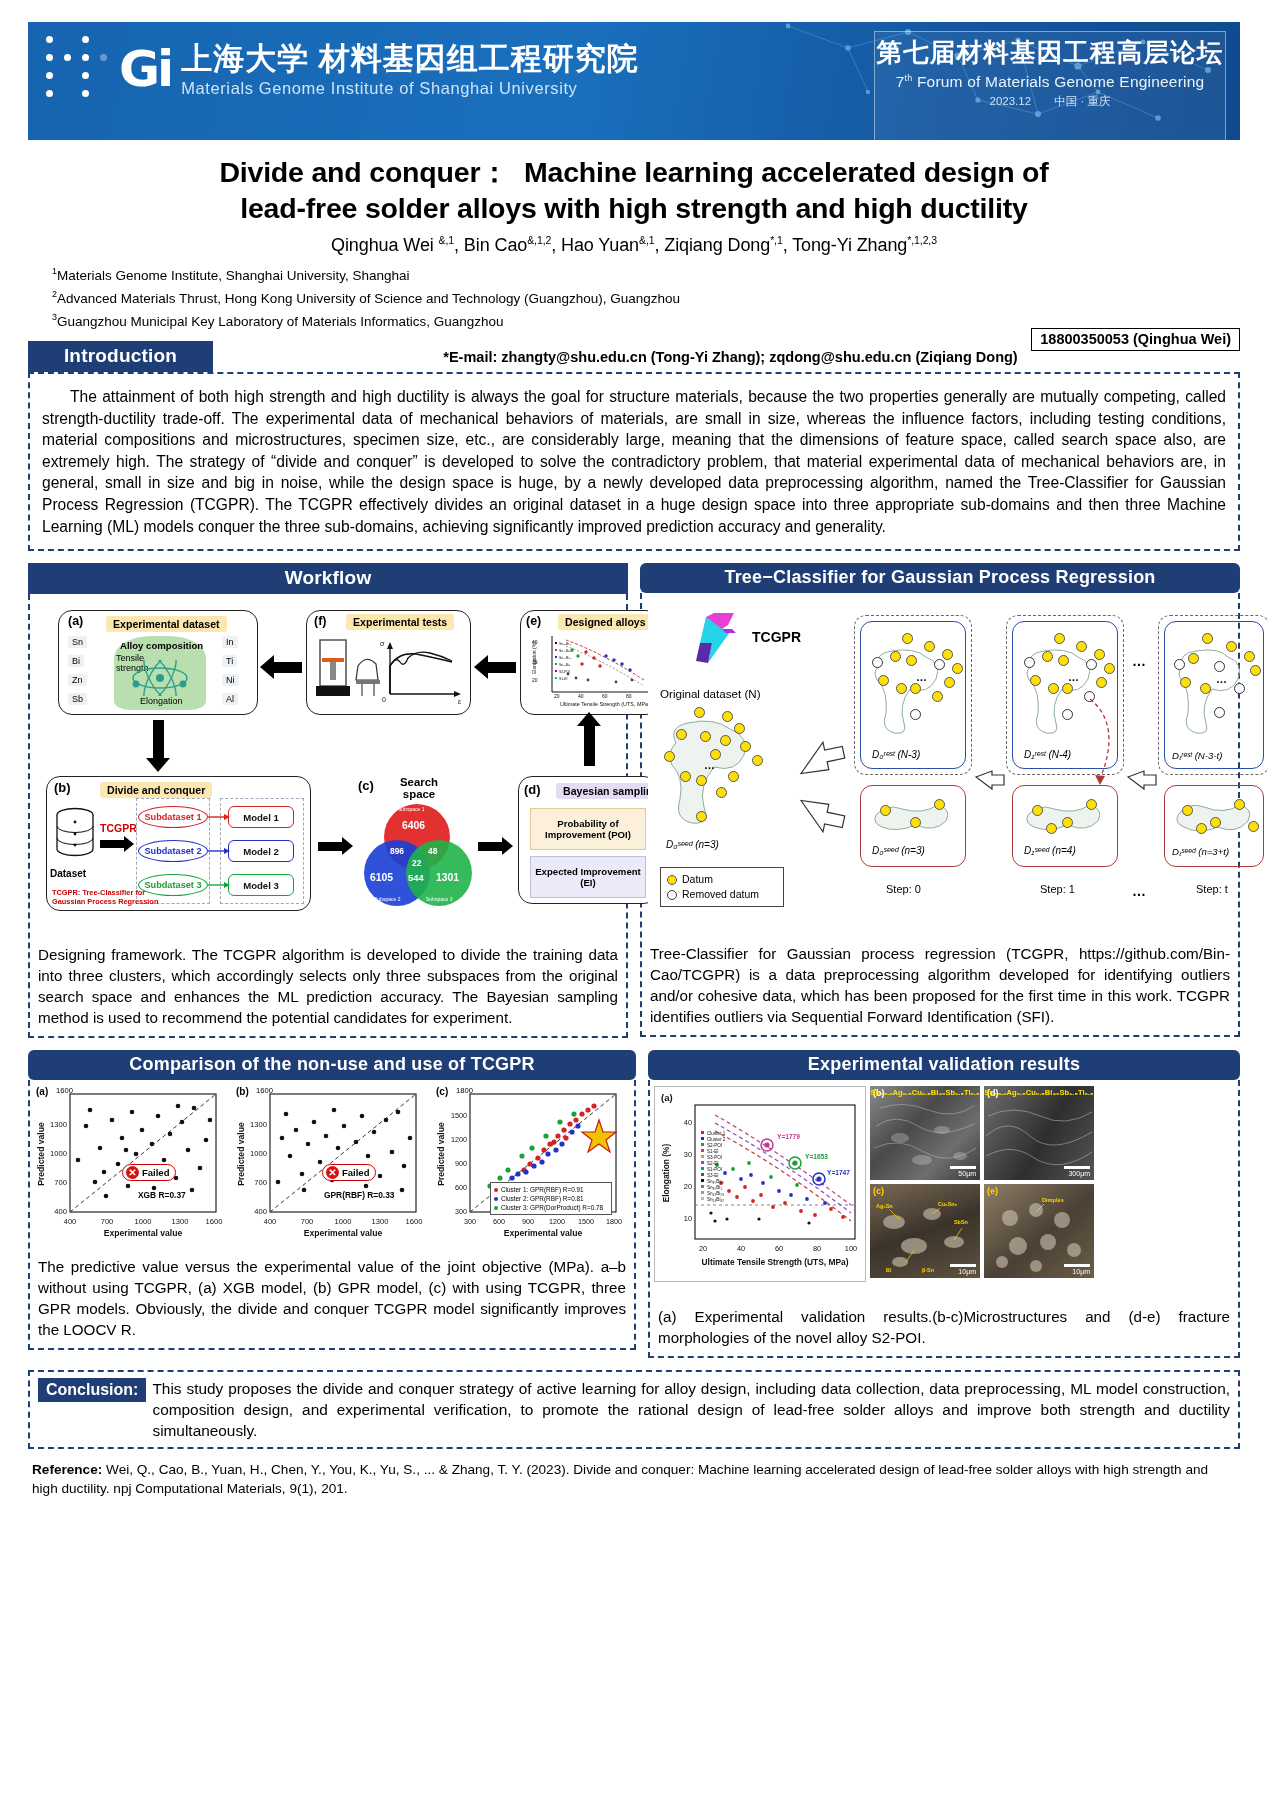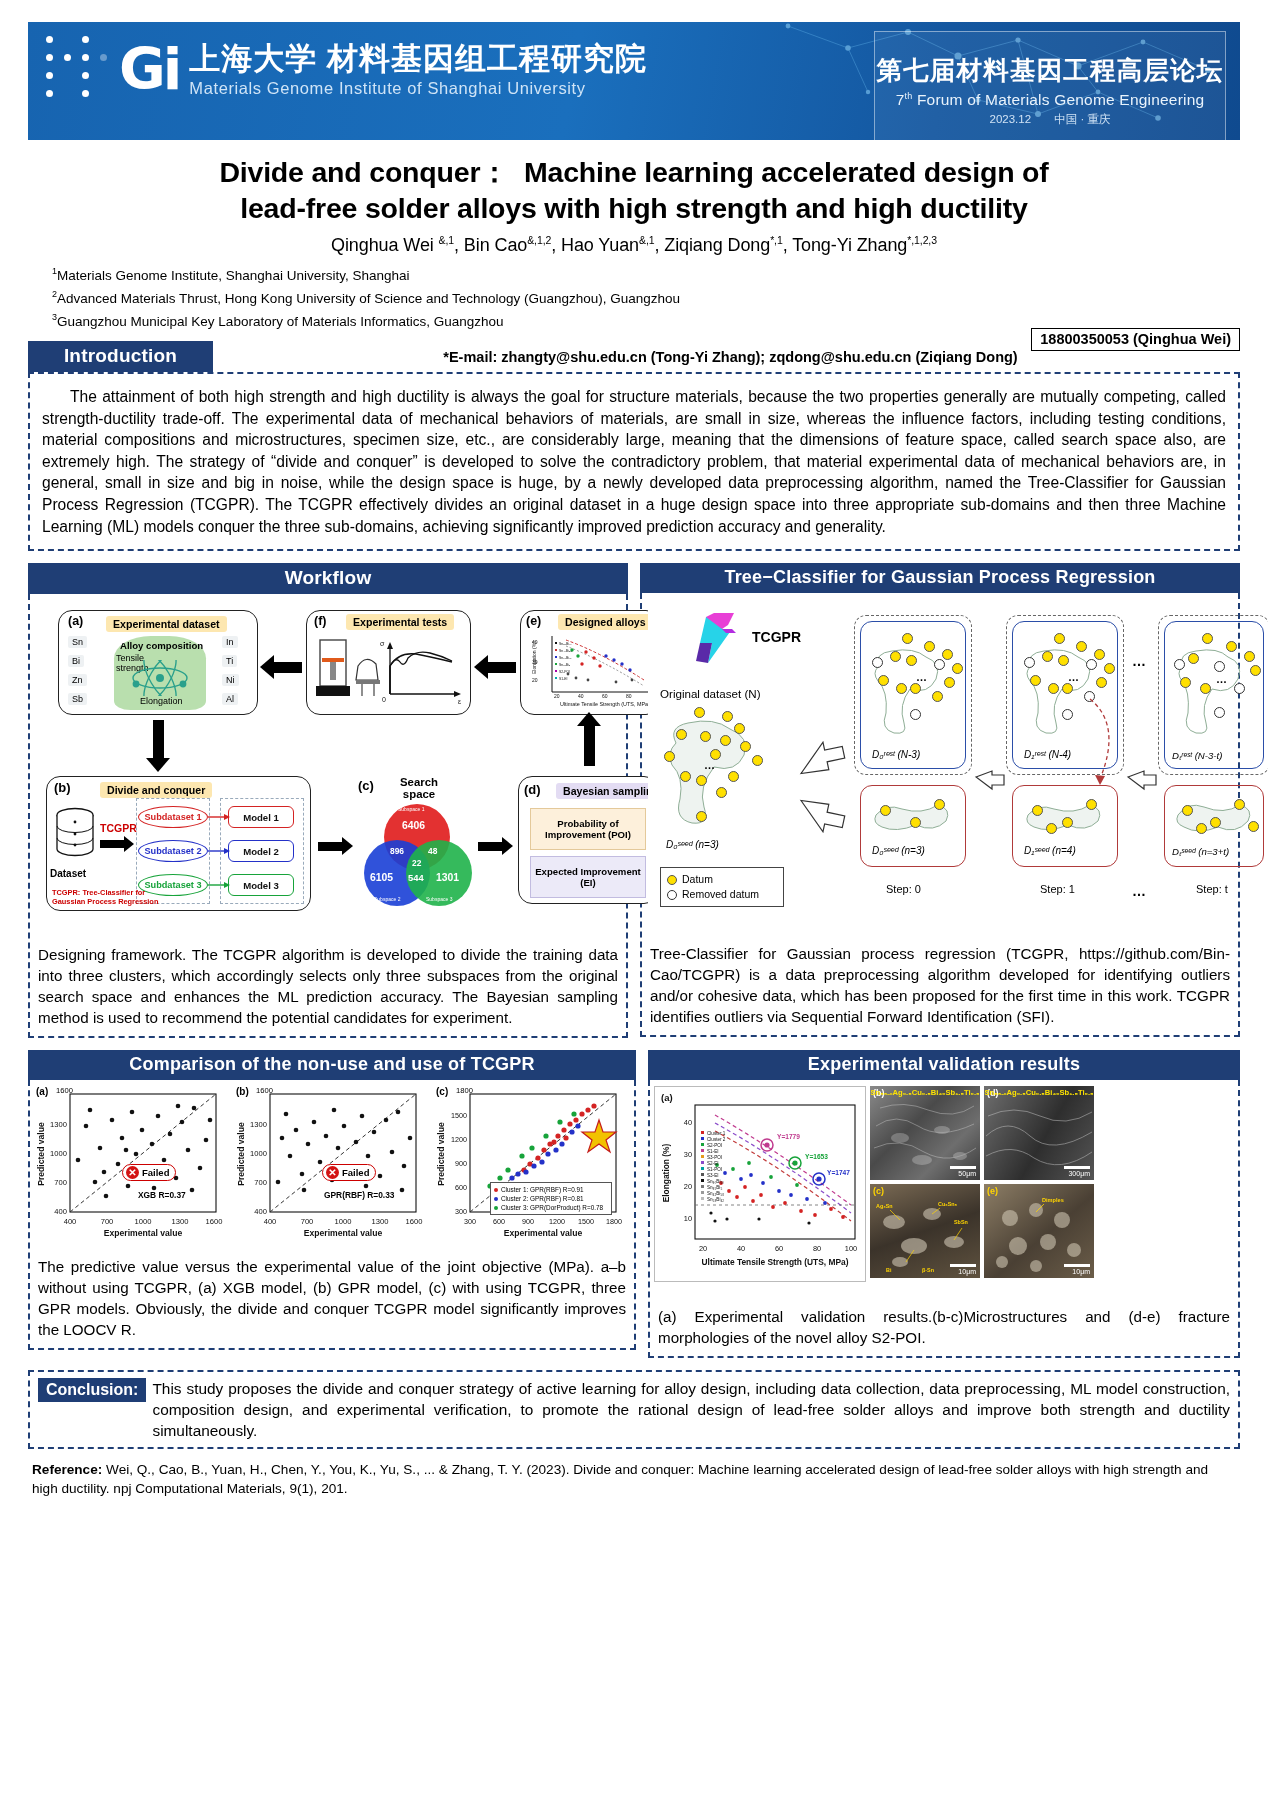--- a/index.html
+++ b/index.html
@@ -18,29 +18,29 @@
     background:linear-gradient(100deg,#1764b0 0%,#1a6fbd 45%,#1457a0 75%,#0f4a8f 100%);
     overflow:hidden;
   }
   .banner .netdots { position:absolute; inset:0; opacity:.55; }
   .logo-wrap { position:absolute; left:18px; top:14px; display:flex; align-items:center; }
   .dotgrid { display:grid; grid-template-columns:repeat(4,11px); grid-template-rows:repeat(4,11px);
              gap:7px; margin-right:6px; }
   .dotgrid i { width:7px; height:7px; border-radius:50%; background:#fff; display:block; }
   .dotgrid i.dim { opacity:.35; }
   .dotgrid i.hide { opacity:0; }
-  .gi { font-family:"DejaVu Sans", sans-serif; font-size:57px; font-weight:700; color:#fff;
+  .gi { font-family:"DejaVu Sans", sans-serif; font-size:50px; font-weight:700; color:#fff;
         line-height:62px; letter-spacing:-3px; position:relative; margin:0 4px 0 2px; }
   .uni-cn { font-size:31px; font-weight:700; color:#fff; letter-spacing:1px; line-height:38px; }
   .uni-en { font-size:16.5px; color:#cfe4f7; letter-spacing:.6px; line-height:20px; }
   .forum-box {
     position:absolute; right:14px; top:9px; width:352px; height:112px;
     border:1px solid rgba(255,255,255,.45);
     background:rgba(255,255,255,.06);
-    text-align:center; padding-top:23px;
+    text-align:center; padding-top:5px;
   }
   .forum-cn { font-size:25.5px; font-weight:700; color:#fff; letter-spacing:1.2px; line-height:31px; }
   .forum-en { font-size:15.5px; color:#e9f3fc; line-height:20px; letter-spacing:.2px; }
   .forum-en sup { font-size:9px; }
   .forum-sub { font-size:11.5px; color:#cfe2f5; line-height:17px; margin-top:1px; }
   .forum-sub span { margin:0 10px; }
 
   
   .title {
     text-align:center; font-size:28.5px; font-weight:700; line-height:36px;
@@ -56,21 +56,21 @@
     position:absolute; right:28px; top:306px;
     border:1.5px solid #000; padding:2px 8px 3px 8px;
     font-size:14.5px; font-weight:700; background:#fff;
   }
 
   
   .sec-head {
     background:#1f3e75; color:#fff; font-weight:700; text-align:center;
     font-size:19px; letter-spacing:.2px; padding:4px 0 5px 0;
   }
-  .sec-head.small { font-size:18px; }
+  .sec-head.small { font-size:18px;border-radius:6px; }
   .intro-head-row { display:flex; align-items:center; margin-top:10px; }
   .intro-head-row .sec-head { width:185px; font-size:19px; }
   .email-line { flex:1; text-align:center; font-size:14.5px; font-weight:700; padding-left:8px; }
 
   
   .dashed { border:2.5px dashed #1f3e75; background:#fff; }
 
   .intro-body {
     padding:10px 12px 12px 12px; font-size:15.6px; line-height:21.6px;
     text-align:justify; margin-top:2px;

